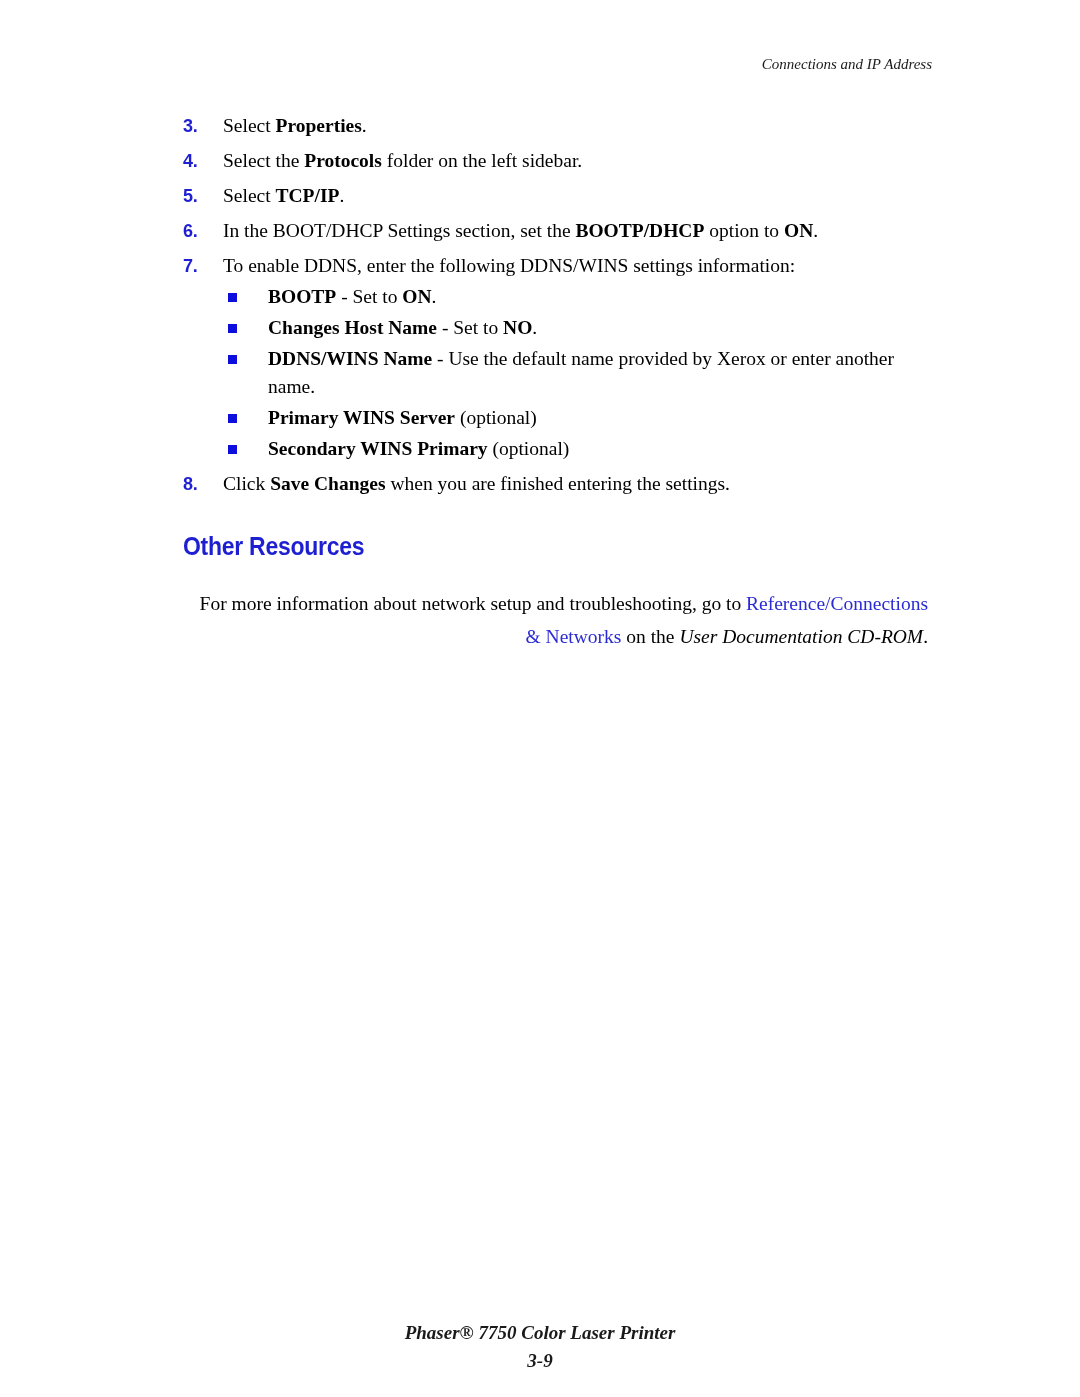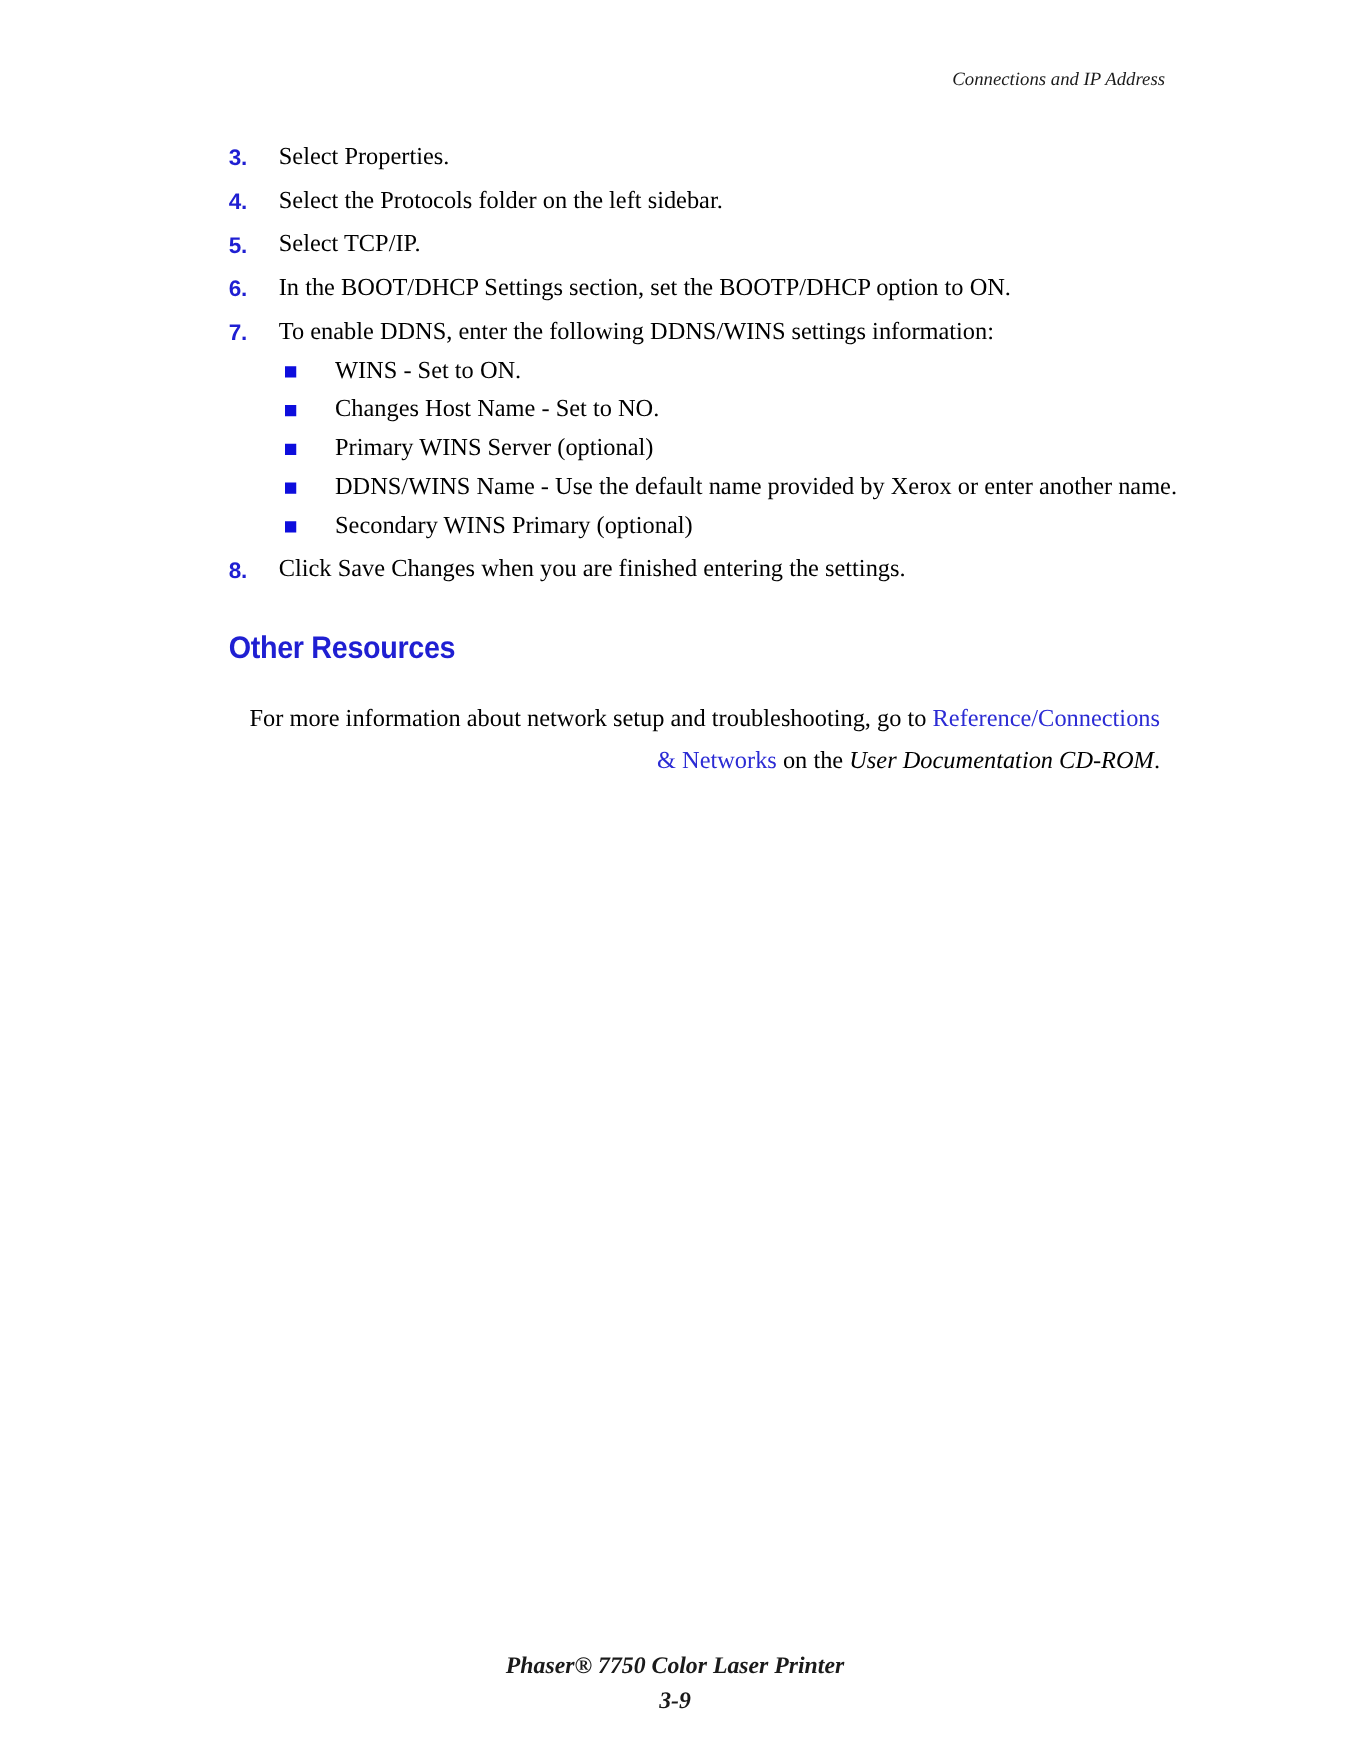--- a/index.html
+++ b/index.html
@@ -58,21 +58,21 @@
     width: 26px;
     text-align: left;
     font-family: "Liberation Sans", "DejaVu Sans", sans-serif;
     font-weight: bold;
     font-size: 18px;
     color: #1f1fd2;
     letter-spacing: -0.2px;
   }
   .step-text b,
   .bullet-text b {
-    font-weight: normal;
+    font-weight: bold;
     margin-top: 11px;
   }
 
   
   .bullets {
     list-style: none;
     margin: 3px 0 0 0;
     padding: 0;
   }
   .bullet {
@@ -160,33 +160,33 @@
         <span class="step-num">6.</span>
         <span class="step-text"><span>In the BOOT/DHCP Settings section, set the </span><b>BOOTP/DHCP</b><span> option to </span><b>ON</b><span>.</span></span>
       </li>
       <li class="step">
         <span class="step-num">7.</span>
         <span class="step-text"><span>To enable DDNS, enter the following DDNS/WINS settings information:</span></span>
 
         <ul class="bullets">
           <li class="bullet">
             <span class="bullet-mark"></span>
-            <span class="bullet-text"><b>WINS</b><span> - Set to </span><b>ON</b><span>.</span></span>
+            <span class="bullet-text"><b>BOOTP</b><span> - Set to </span><b>ON</b><span>.</span></span>
           </li>
           <li class="bullet">
             <span class="bullet-mark"></span>
             <span class="bullet-text"><b>Changes Host Name</b><span> - Set to </span><b>NO</b><span>.</span></span>
           </li>
           <li class="bullet">
             <span class="bullet-mark"></span>
+            <span class="bullet-text"><b>DDNS/WINS Name</b><span> - Use the default name provided by Xerox or enter another name.</span></span>
+          </li>
+          <li class="bullet">
+            <span class="bullet-mark"></span>
             <span class="bullet-text"><b>Primary WINS Server</b><span> (optional)</span></span>
-          </li>
-          <li class="bullet">
-            <span class="bullet-mark"></span>
-            <span class="bullet-text"><b>DDNS/WINS Name</b><span> - Use the default name provided by Xerox or enter another name.</span></span>
           </li>
           <li class="bullet">
             <span class="bullet-mark"></span>
             <span class="bullet-text"><b>Secondary WINS Primary</b><span> (optional)</span></span>
           </li>
         </ul>
       </li>
 
       <li class="step">
         <span class="step-num">8.</span>

